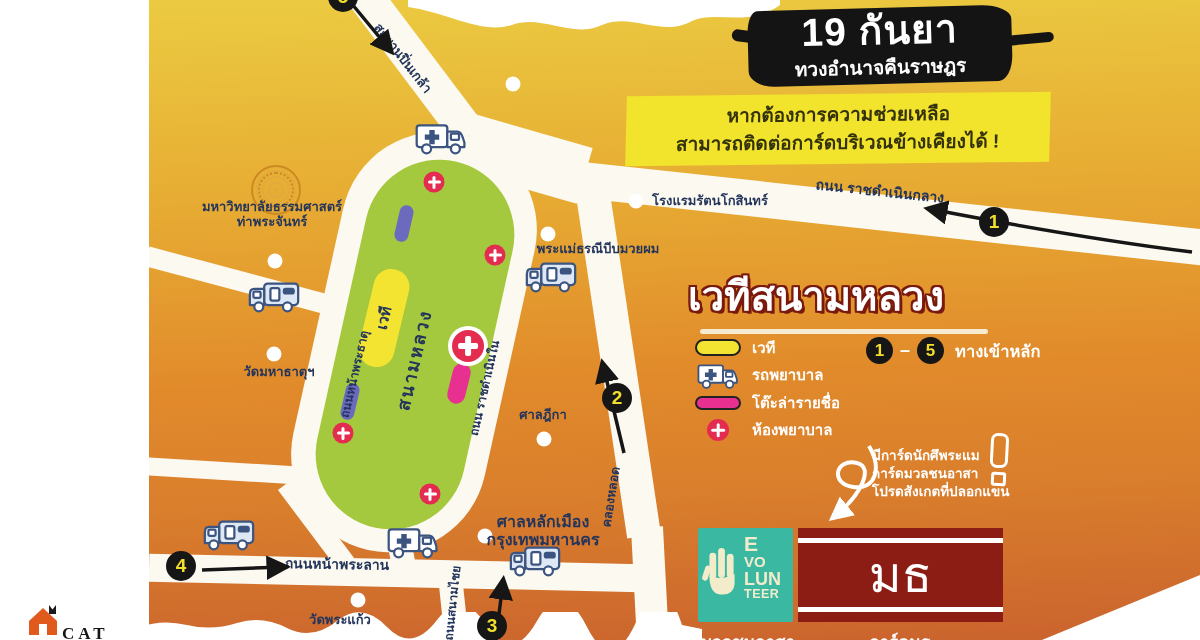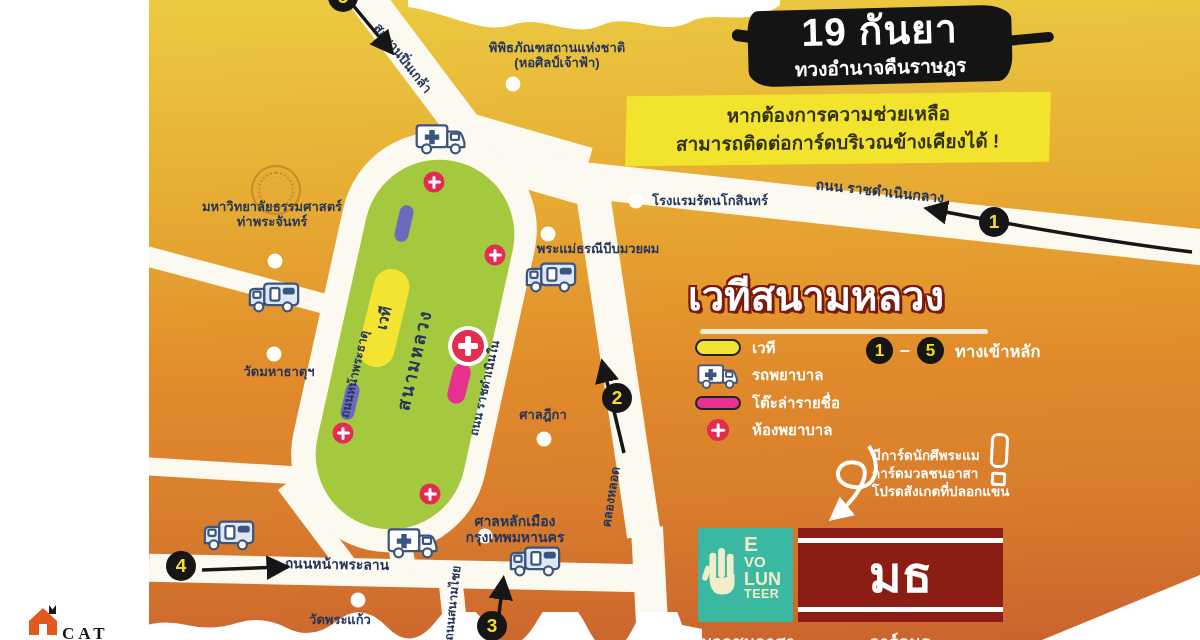--- a/index.html
+++ b/index.html
@@ -97,21 +97,21 @@
   #excl .pt{width:9px;height:8px;border:3px solid #fff;border-radius:3px;margin-top:4px;margin-left:2px;}
   
   #evolunteer{position:absolute;left:698px;top:528px;width:95px;height:94px;background:var(--volunteer-teal,#3AB8A2);border-radius:2px;}
   #evolunteer .letters{position:absolute;left:46px;top:5px;color:#F3ECCB;font-weight:bold;line-height:1.02;}
   #evolunteer .l1{font-size:21px;}#evolunteer .l2{font-size:15px;}
   #evolunteer .l3{font-size:18px;}#evolunteer .l4{font-size:12.5px;letter-spacing:.5px;}
   #armband{position:absolute;left:798px;top:528px;width:205px;height:94px;background:var(--armband-maroon,#8C1D15);
     display:flex;align-items:center;justify-content:center;}
   #armband::before,#armband::after{content:"";position:absolute;left:0;right:0;height:5px;background:#fff;}
   #armband::before{top:10px;}#armband::after{bottom:10px;}
-  #armband span{color:#fff;font-weight:bold;font-size:50px;line-height:1;}
+  #armband span{color:#fff;font-weight:normal;font-size:50px;line-height:1;}
   .caption{position:absolute;top:628px;color:#fff;font-weight:bold;font-size:17px;transform:translateX(-50%);white-space:nowrap;}
   
   #watermark{position:absolute;left:26px;top:604px;display:flex;align-items:flex-end;}
   #watermark .brand{font-family:"Liberation Serif","DejaVu Serif",serif;font-weight:bold;font-size:17px;
     color:#151515;letter-spacing:4px;margin-left:2px;margin-bottom:-6px;}
   #arrows{position:absolute;left:0;top:0;pointer-events:none;}
 </style>
 </head>
 <body>
 
@@ -241,33 +241,29 @@
   </div>
   <div class="place" style="left:279px;top:365px">
     <div>วัดมหาธาตุฯ</div>
   </div>
   <div class="place" style="left:340px;top:613px">
     <div>วัดพระแก้ว</div>
   </div>
   <div class="place" style="left:543px;top:408px">
     <div>ศาลฎีกา</div>
   </div>
-  <div class="place" style="left:515px;top:513px;font-size:14px">
+  <div class="place" style="left:543px;top:513px;font-size:16px">
     <div>ศาลหลักเมือง</div>
     <div>กรุงเทพมหานคร</div>
   </div>
   <div class="place" style="left:710px;top:194px">
     <div>โรงแรมรัตนโกสินทร์</div>
   </div>
   <div class="place" style="left:598px;top:242px">
     <div>พระแม่ธรณีบีบมวยผม</div>
-  </div>
-  <div class="place" style="left:557px;top:41px">
-    <div>พิพิธภัณฑสถานแห่งชาติ</div>
-    <div>(หอศิลป์เจ้าฟ้า)</div>
   </div>
 
   <div class="roadlabel" style="left:403px;top:58px;font-size:13px;transform:translate(-50%,-50%) rotate(52deg)">สะพานปิ่นเกล้า</div>
   <div class="roadlabel" style="left:880px;top:191px;font-size:14px;transform:translate(-50%,-50%) rotate(6deg)">ถนน ราชดำเนินกลาง</div>
   <div class="roadlabel" style="left:354px;top:374px;font-size:12px;transform:translate(-50%,-50%) rotate(-77deg)">ถนนหน้าพระธาตุ</div>
   <div class="roadlabel" style="left:484px;top:388px;font-size:12px;transform:translate(-50%,-50%) rotate(-77deg)">ถนน ราชดำเนินใน</div>
   <div class="roadlabel" style="left:337px;top:564px;font-size:14px;transform:translate(-50%,-50%) rotate(1deg)">ถนนหน้าพระลาน</div>
   <div class="roadlabel" style="left:452px;top:603px;font-size:12px;transform:translate(-50%,-50%) rotate(-84deg)">ถนนสนามไชย</div>
   <div class="roadlabel" style="left:611px;top:497px;font-size:12.5px;transform:translate(-50%,-50%) rotate(-81deg)">คลองหลอด</div>
 

